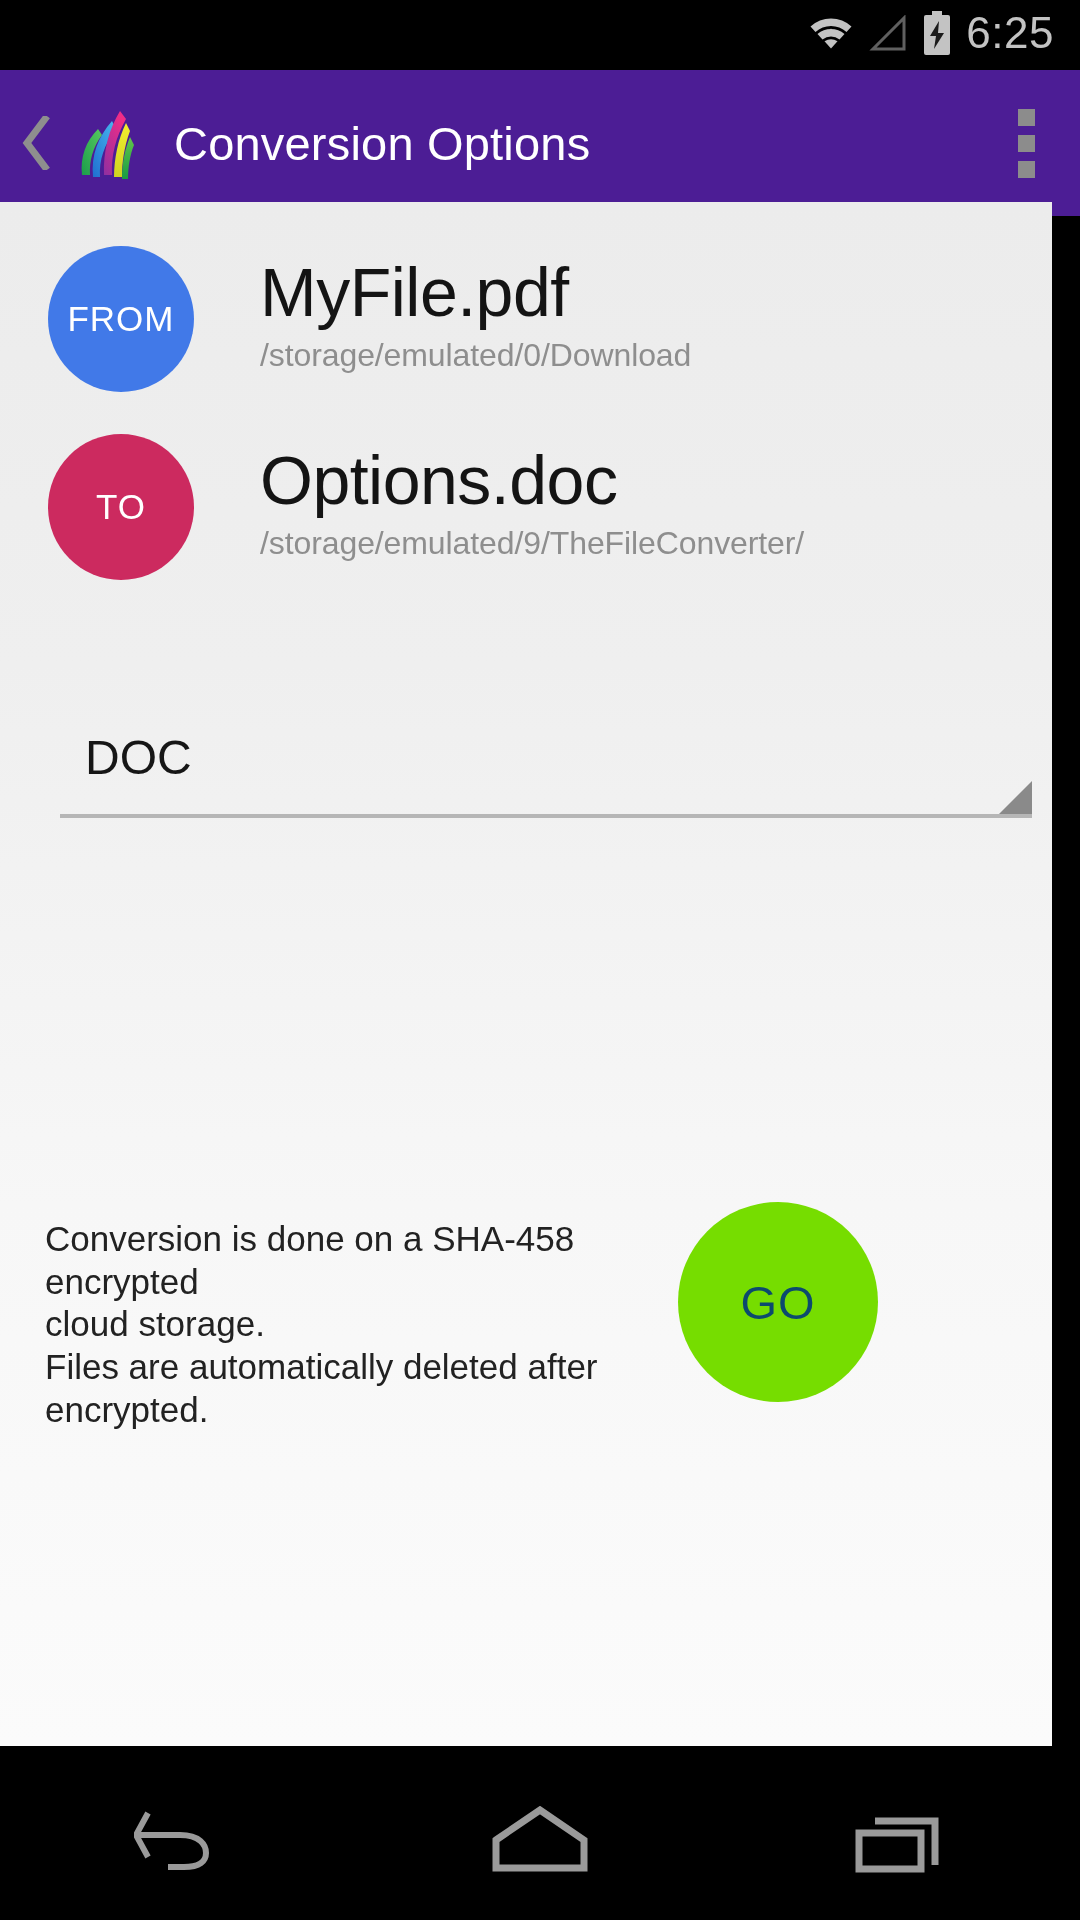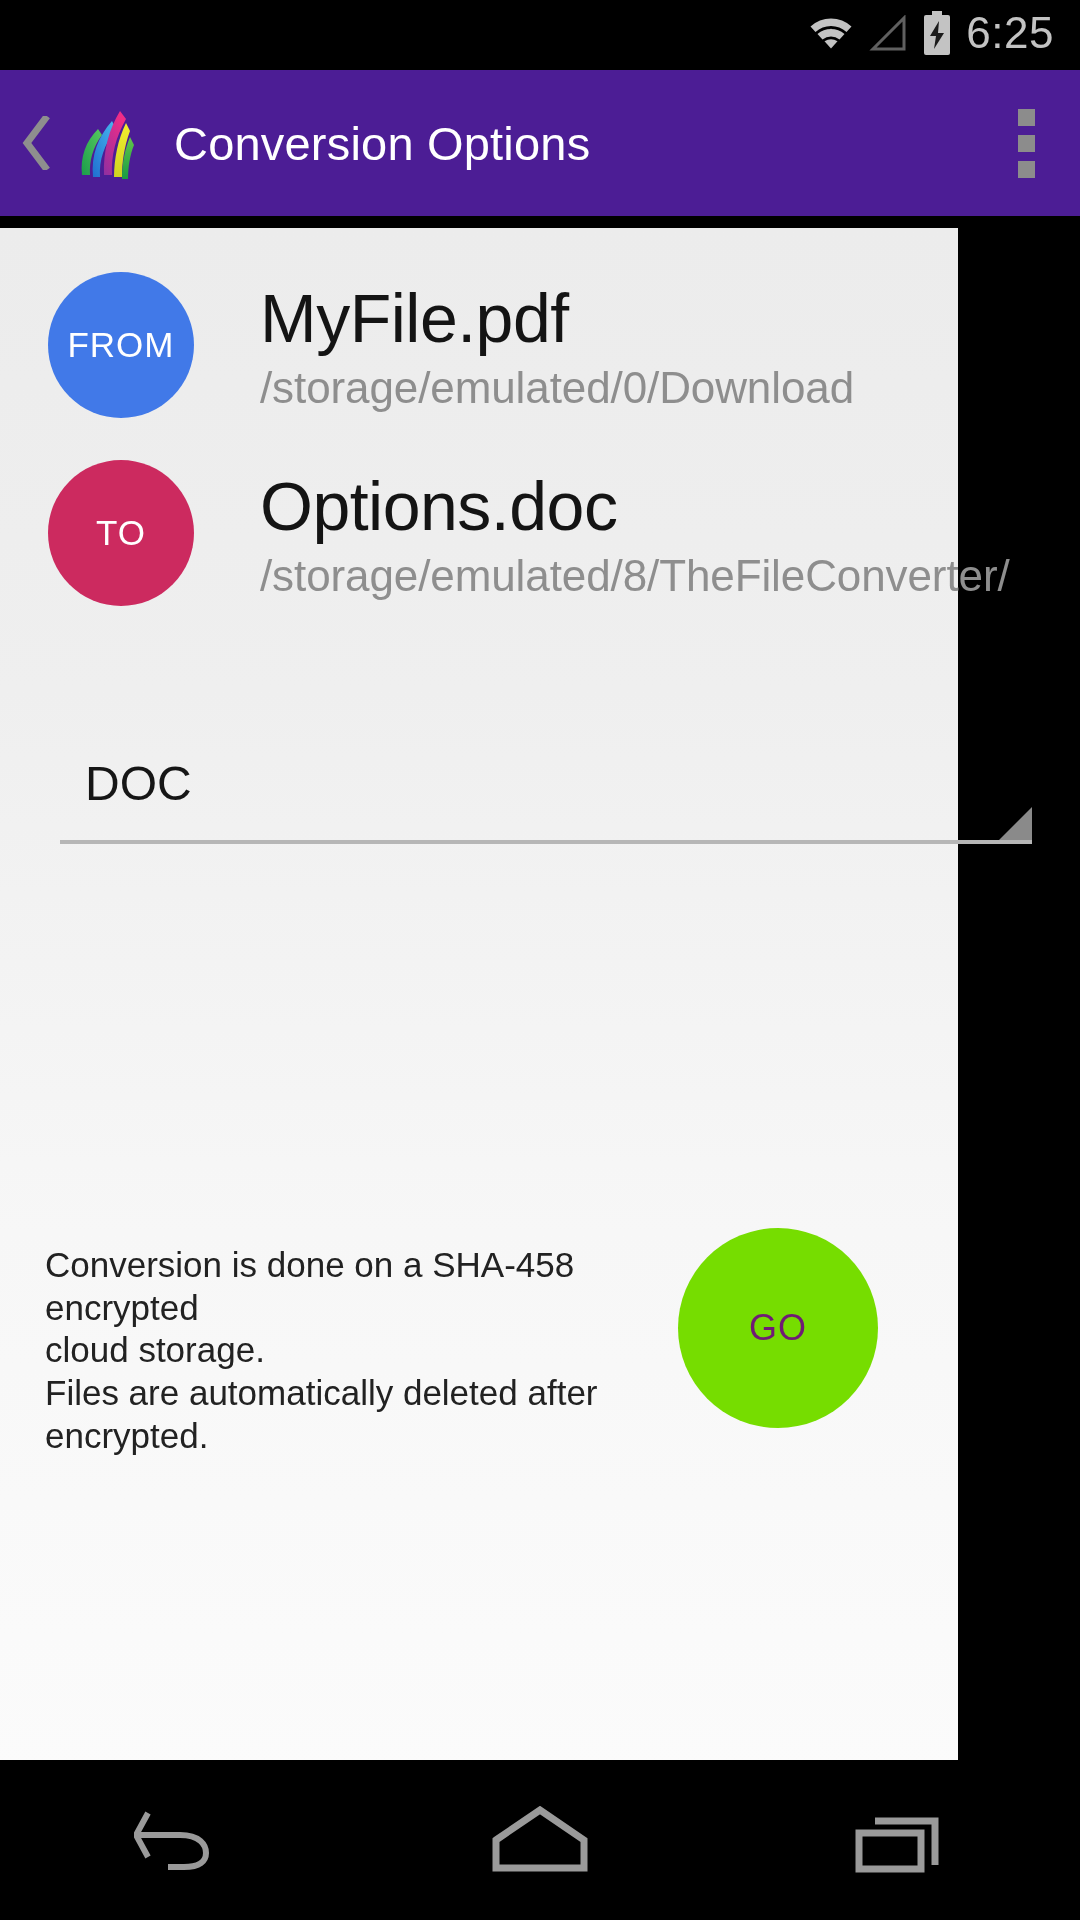--- a/index.html
+++ b/index.html
@@ -45,41 +45,41 @@
   }
   .overflow {
     position:absolute; right:0; top:0; width:108px; height:100%;
     display:flex; flex-direction:column; align-items:center; justify-content:center;
     gap:9px;
   }
   .overflow span { display:block; width:17px; height:17px; background:#8c8c8c; }
 
   
   .content {
-    position:absolute; top:228px; left:0; width:958px; height:1544px;
+    position:absolute; top:202px; left:0; width:1052px; height:1544px;
     background:linear-gradient(to bottom, #ececec 0%, #efefef 30%, #f7f7f7 65%, #fbfbfb 100%);
   }
 
   .filerow { position:absolute; display:flex; align-items:flex-start; }
   .badge {
     width:146px; height:146px; border-radius:50%;
     display:flex; align-items:center; justify-content:center;
     color:#ffffff; font-size:35px; letter-spacing:1px;
     flex:none;
   }
   .badge-from { background:#4179e8; }
   .badge-to   { background:#cc2a5f; }
 
   .fileinfo { margin-left:66px; padding-top:12px; }
   .filename {
     font-size:68px; color:#141414; font-weight:400;
     line-height:1.02; letter-spacing:-0.5px;
   }
   .filepath {
-    font-size:44px; color:#8e8e8e; font-weight:400;
+    font-size:32px; color:#8e8e8e; font-weight:400;
     margin-top:10px; letter-spacing:-0.1px;
   }
 
   .row-from { top:44px;  left:48px; }
   .row-to   { top:232px; left:48px; }
 
   .outlabel {
     position:absolute; top:434px; left:47px;
     font-size:49px; color:#1b1b1b; font-weight:400;
   }
@@ -107,21 +107,21 @@
     position:absolute; left:45px; top:1016px; width:630px;
     font-size:35px; color:#222222; line-height:1.22;
   }
   .footer-note p { margin:0; }
 
   .gobtn {
     position:absolute; left:678px; top:1000px;
     width:200px; height:200px; border-radius:50%;
     background:#76dd00;
     display:flex; align-items:center; justify-content:center;
-    color:#701a75; font-size:36px; font-weight:400; letter-spacing:1px;
+    color:#0c4a6e; font-size:47px; font-weight:400; letter-spacing:1px;
   }
 
   
   .navbar {
     position:absolute; bottom:0; left:0; width:1080px; height:160px;
     background:#000000;
     display:flex; align-items:center; justify-content:space-around;
   }
   .navkey {
     width:200px; height:100%;
@@ -222,21 +222,21 @@
       <div class="fileinfo">
         <div class="filename">MyFile.pdf</div>
         <div class="filepath">/storage/emulated/0/Download</div>
       </div>
     </div>
 
     <div class="filerow row-to">
       <div class="badge badge-to">TO</div>
       <div class="fileinfo">
         <div class="filename">Options.doc</div>
-        <div class="filepath">/storage/emulated/8/TheFileConverter/</div>
+        <div class="filepath">/storage/emulated/9/TheFileConverter/</div>
       </div>
     </div>
 
 
     <div class="spinner">
       <div class="spinner-value">DOC</div>
       <div class="spinner-line"></div>
       <div class="spinner-arrow"></div>
     </div>
 

